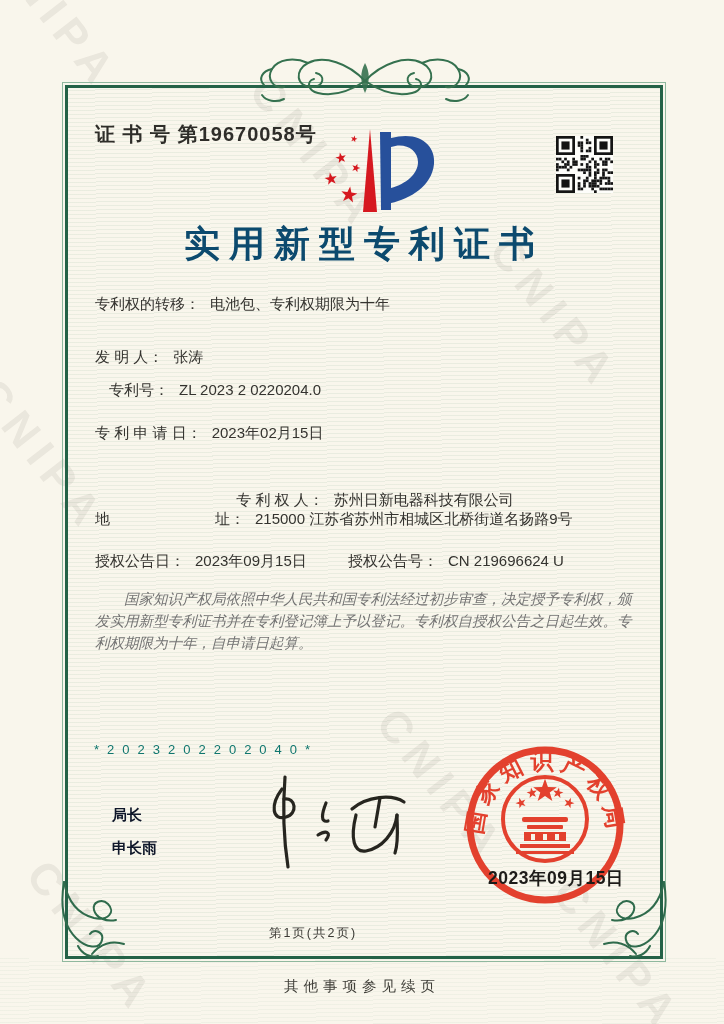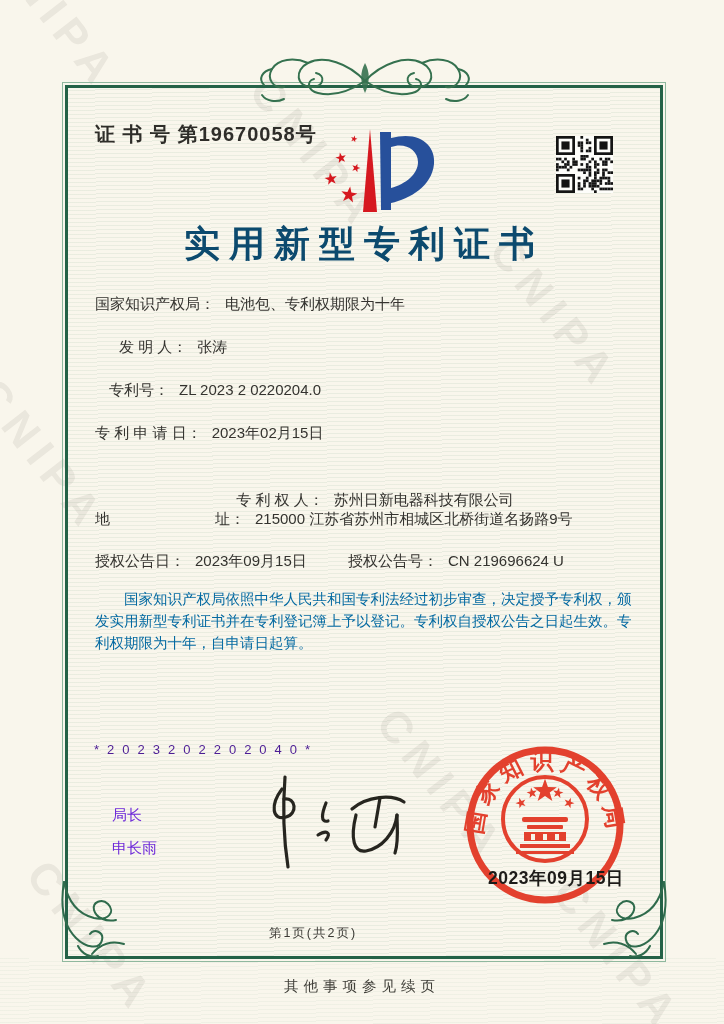--- a/index.html
+++ b/index.html
@@ -31,24 +31,24 @@
   .frame-inner{width:100%;height:100%;box-sizing:border-box;border:3px solid #246247;}
   .z3{z-index:3;}
   .cert-no{left:95px;top:121px;font-size:20px;font-weight:600;letter-spacing:1px;color:#2e2d29;}
   .title{
     left:62px;top:220px;width:604px;text-align:center;
     font-size:36px;font-weight:900;letter-spacing:9px;color:#0c4a6e;
   }
   .field-row{left:95px;width:560px;font-size:15px;font-weight:500;color:#34332f;white-space:nowrap;}
   .field-label{font-weight:500;}
   .field-value{margin-left:10px;}
-  .paras{left:95px;top:589px;width:548px;font-size:14.5px;line-height:1.5;color:#0369a1;}
+  .paras{left:95px;top:589px;width:548px;font-size:14.5px;line-height:1.5;color:#737373;font-style:italic;}
   .paras p{margin:0 0 4px 0;text-indent:2em;}
-  .serial{left:94px;top:742px;font-size:13px;letter-spacing:8px;color:#4c1d95;}
-  .commissioner{left:112px;font-size:15px;font-weight:400;color:#6d28d9;}
+  .serial{left:94px;top:742px;font-size:13px;letter-spacing:8px;color:#0f766e;}
+  .commissioner{left:112px;font-size:15px;font-weight:700;color:#0f172a;}
   .seal-date{
     left:488px;top:866px;width:150px;font-size:17.5px;font-weight:700;color:#1c1b18;letter-spacing:.5px;
   }
   .page-info{left:62px;top:925px;width:502px;text-align:center;font-size:12.5px;letter-spacing:2px;color:#3a3934;}
   .footer-note{
     left:0;top:977px;width:724px;text-align:center;
     font-family:"Liberation Serif","DejaVu Serif",serif;
     font-size:14.5px;letter-spacing:5px;color:#3f3e38;
   }
   svg{display:block;}
@@ -252,23 +252,23 @@
     <rect x="40.71" y="2.71" width="13.57" height="13.57" fill="#fdfdfa"></rect>
     <rect x="43.43" y="5.43" width="8.14" height="8.14" fill="#141414"></rect>
     <rect x="0.00" y="38.00" width="19.00" height="19.00" fill="#141414"></rect>
     <rect x="2.71" y="40.71" width="13.57" height="13.57" fill="#fdfdfa"></rect>
     <rect x="5.43" y="43.43" width="8.14" height="8.14" fill="#141414"></rect>
   </svg>
 
 <div class="abs z3 title">实用新型专利证书</div>
 
 <div class="abs z3 field-row" style="top:295px;">
-  <span class="field-label">国家知识产权局：</span><span class="field-value">电池包、专利权期限为十年</span>
-</div>
-<div class="abs z3 field-row" style="top:338px;margin-left:24px;">
+  <span class="field-label">专利权的转移：</span><span class="field-value">电池包、专利权期限为十年</span>
+</div>
+<div class="abs z3 field-row" style="top:348px;">
   <span class="field-label">发 明 人：</span><span class="field-value">张涛</span>
 </div>
 <div class="abs z3 field-row" style="top:381px;margin-left:14px;">
   <span class="field-label">专利号：</span><span class="field-value">ZL 2023 2 0220204.0</span>
 </div>
 <div class="abs z3 field-row" style="top:424px;">
   <span class="field-label">专 利 申 请 日：</span><span class="field-value">2023年02月15日</span>
 </div>
 <div class="abs z3 field-row" style="top:491px;text-align:center;">
   <span class="field-label">专 利 权 人：</span><span class="field-value">苏州日新电器科技有限公司</span>

